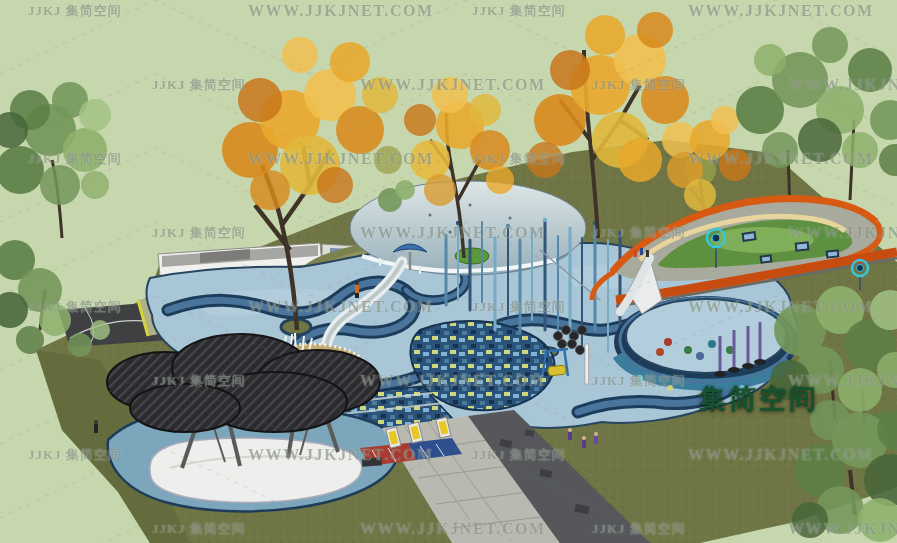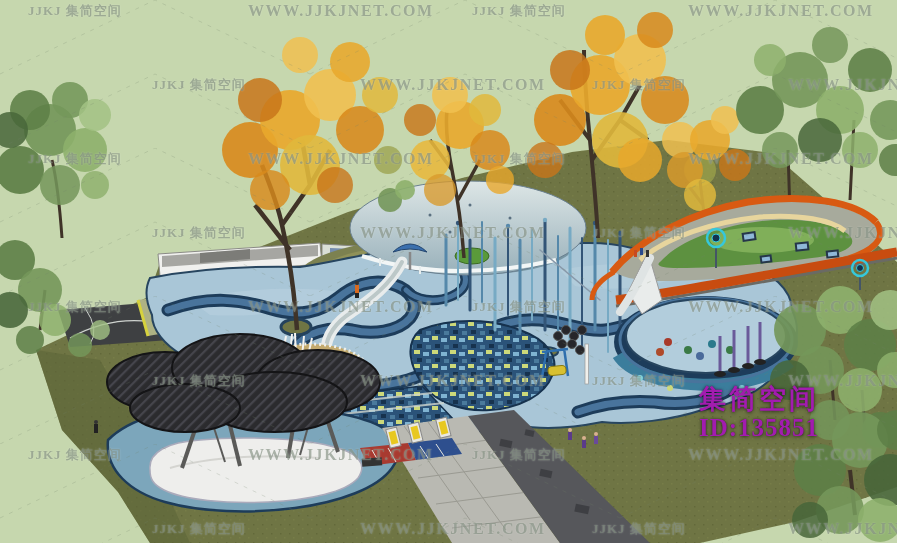--- a/index.html
+++ b/index.html
@@ -13,21 +13,21 @@
   .wm{
     position:absolute;white-space:nowrap;
     color:rgba(125,137,122,0.62);
     text-shadow:0 0 2px rgba(255,255,255,0.28);
     pointer-events:none;user-select:none;
   }
   .wm.logo{font-size:13px;font-weight:bold;letter-spacing:1px;}
   .wm.site{font-size:16px;letter-spacing:1.6px;font-weight:bold;}
   
   #brand{
-    position:absolute;left:699px;top:385px;color:#a21caf;
+    position:absolute;left:699px;top:385px;color:#14532d;
     text-shadow:0 1px 4px rgba(0,0,0,0.55),0 0 2px rgba(0,0,0,0.4);
     line-height:1.05;pointer-events:none;
   }
   #brand .nm{font-size:27px;font-weight:bold;letter-spacing:3px;}
   #brand .id{font-size:25px;font-weight:bold;letter-spacing:1px;margin-top:2px;}
 </style>
 </head>
 <body>
 
 <div id="stage">
@@ -523,16 +523,15 @@
       <span class="wm logo" style="left: 472px; top: 446px;">JJKJ 集简空间</span>
       <span class="wm site" style="left: 688px; top: 446px;">WWW.JJKJNET.COM</span>
       <span class="wm logo" style="left: 152px; top: 520px;">JJKJ 集简空间</span>
       <span class="wm site" style="left: 360px; top: 520px;">WWW.JJKJNET.COM</span>
       <span class="wm logo" style="left: 592px; top: 520px;">JJKJ 集简空间</span>
       <span class="wm site" style="left: 788px; top: 520px;">WWW.JJKJNET.COM</span>
     </div>
 
 <div id="brand">
   <div class="nm">集简空间</div>
-  <div class="id">ID:135851</div>
 </div>
 
 </div>
 
 </body></html>

